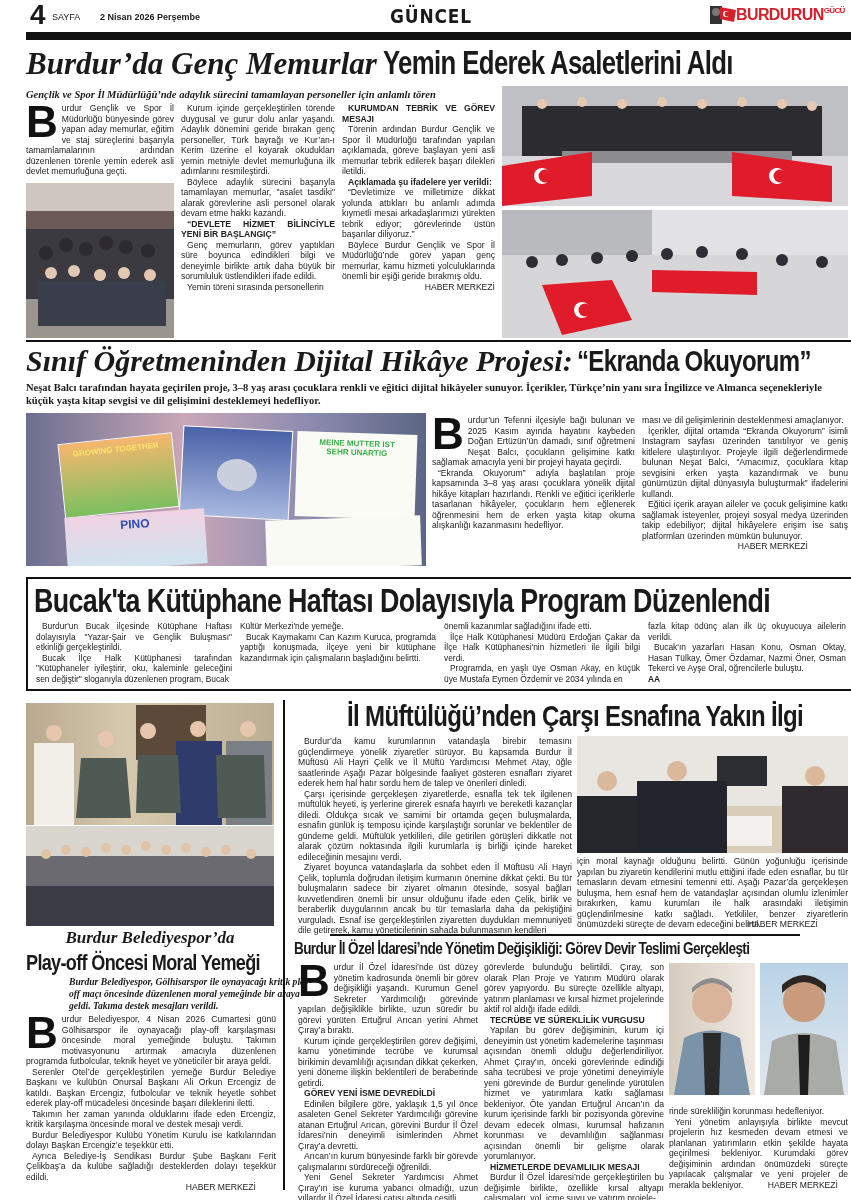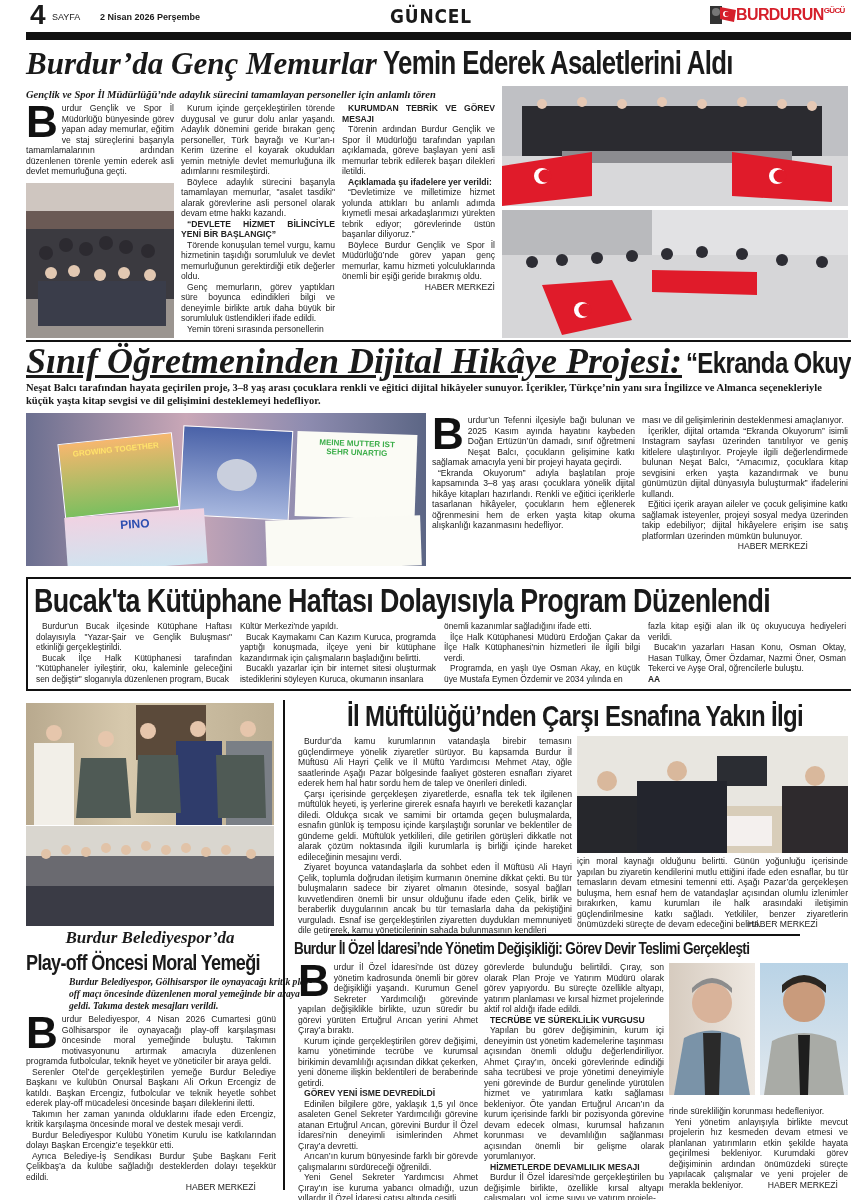--- a/index.html
+++ b/index.html
@@ -77,29 +77,28 @@
         <circle cx="124" cy="92" r="6"></circle>
     </g>
     <rect x="12" y="98" width="128" height="45" fill="#3a3d4a"></rect>
   </svg>
 </div>
 
 <div class="abs body-text" style="left:181px; top:103px; width:154px;">
   <p>Kurum içinde gerçekleştirilen törende duygusal ve gurur dolu anlar yaşandı. Adaylık dönemini geride bırakan genç personeller, Türk bayrağı ve Kur’an-ı Kerim üzerine el koyarak okudukları yemin metniyle devlet memurluğuna ilk adımlarını resmileştirdi.</p>
   <p>Böylece adaylık sürecini başarıyla tamamlayan memurlar, "asalet tasdiki" alarak görevlerine asli personel olarak devam etme hakkı kazandı.</p>
   <p class="sub">“DEVLETE HİZMET BİLİNCİYLE YENİ BİR BAŞLANGIÇ”</p>
-  <p>Törende konuşulan temel vurgu, kamu hizmetinin taşıdığı sorumluluk ve devlet memurluğunun gerektirdiği etik değerler oldu.</p>
   <p>Genç memurların, görev yaptıkları süre boyunca edindikleri bilgi ve deneyimle birlikte artık daha büyük bir sorumluluk üstlendikleri ifade edildi.</p>
   <p>Yemin töreni sırasında personellerin</p>
 </div>
 <div class="abs body-text" style="left:342px; top:103px; width:153px;">
   <p class="sub">KURUMDAN TEBRİK VE GÖREV MESAJI</p>
   <p>Törenin ardından Burdur Gençlik ve Spor İl Müdürlüğü tarafından yapılan açıklamada, göreve başlayan yeni asli memurlar tebrik edilerek başarı dilekleri iletildi.</p>
   <p class="sub">Açıklamada şu ifadelere yer verildi:</p>
-  <p>“Devletimize ve milletimize hizmet yolunda attıkları bu anlamlı adımda kıymetli mesai arkadaşlarımızı yürekten tebrik ediyor; görevlerinde üstün başarılar diliyoruz.”</p>
+  <p>“Devletimize ve milletimize dikkat yolunda attıkları bu anlamlı adımda kıymetli mesai arkadaşlarımızı yürekten tebrik ediyor; görevlerinde üstün başarılar diliyoruz.”</p>
   <p>Böylece Burdur Gençlik ve Spor İl Müdürlüğü’nde görev yapan genç memurlar, kamu hizmeti yolculuklarında önemli bir eşiği geride bırakmış oldu.</p>
   <span class="sig">HABER MERKEZİ</span>
 </div>
 
 <div class="abs photo" style="left:502px; top:86px; width:346px; height:120px; background:#d8d8da;">
   <svg width="346" height="120">
     <rect x="0" y="0" width="346" height="70" fill="#bfc0c4"></rect>
     <g fill="#2b2b30">
       <rect x="20" y="20" width="300" height="50"></rect>
     </g>
@@ -140,21 +139,21 @@
     <path d="M40 75 L110 70 L130 110 L60 125 Z" fill="#e01b2a"></path>
     <path d="M150 60 L255 62 L255 85 L150 82 Z" fill="#e01b2a"></path>
     <circle cx="80" cy="100" r="8" fill="#fff"></circle>
       <circle cx="83" cy="100" r="6.5" fill="#e01b2a"></circle>
   </svg>
 </div>
 
 <div class="abs rule" style="left:26px; top:340px; width:825px; height:2px;"></div>
 
 <div class="abs" style="left:26px; top:343px; width:825px; height:36px; white-space:nowrap;">
-  <span class="serif-it" style="font-size:36px; font-weight:bold; line-height:36px;text-decoration:underline;">Sınıf Öğretmeninden Dijital Hikâye Projesi:</span>
+  <span class="serif-it" style="font-size:30px; font-weight:bold; line-height:36px;">Sınıf Öğretmeninden Dijital Hikâye Projesi:</span>
   <span class="cond" style="font-size:30px; line-height:34px; transform:scaleX(0.8);">“Ekranda Okuyorum”</span>
 </div>
 <div class="abs" style="left:26px; top:381px; width:825px; font-family:'Liberation Serif', serif; font-weight:bold; font-size:10.5px; line-height:13px;">Neşat Balcı tarafından hayata geçirilen proje, 3–8 yaş arası çocuklara renkli ve eğitici dijital hikâyeler sunuyor. İçerikler, Türkçe’nin yanı sıra İngilizce ve Almanca seçenekleriyle küçük yaşta kitap sevgisi ve dil gelişimini desteklemeyi hedefliyor.</div>
 
 <div class="abs photo" style="left:26px; top:413px; width:400px; height:153px; background:linear-gradient(90deg,#6b6f90,#c9a7b7 40%,#8e8cb0 70%,#5c6685);">
   <div style="position:absolute;left:35px;top:25px;width:115px;height:75px;background:linear-gradient(#f6b76e,#7bbf5f);transform:rotate(-6deg);border:1px solid #fff;">
     <span style="display:block;font-size:8px;font-weight:bold;color:#ffe26b;text-align:center;padding-top:6px;">GROWING TOGETHER</span>
   </div>
   <div style="position:absolute;left:155px;top:15px;width:110px;height:90px;background:linear-gradient(#4a62a8,#a8b8df);transform:rotate(3deg);border:1px solid #fff;">
     <div style="position:absolute;left:35px;top:30px;width:40px;height:32px;border-radius:50%;background:#c9cfdd;"></div>
@@ -182,31 +181,30 @@
 
 <div class="abs" style="left:26px; top:577px; width:825px; height:114px; border:2px solid #111; border-right:none;"></div>
 <div class="abs" style="left:34px; top:581px; width:815px; height:38px; white-space:nowrap; overflow:visible;">
   <span class="cond" style="font-size:34px; line-height:38px; transform:scaleX(0.79);">Bucak'ta Kütüphane Haftası Dolayısıyla Program Düzenlendi</span>
 </div>
 <div class="abs body-text" style="left:36px; top:621px; width:196px; font-size:8.4px;">
   <p>Burdur'un Bucak ilçesinde Kütüphane Haftası dolayısıyla "Yazar-Şair ve Gençlik Buluşması" etkinliği gerçekleştirildi.</p>
   <p>Bucak İlçe Halk Kütüphanesi tarafından "Kütüphaneler iyileştirir, oku, kaleminle geleceğini sen değiştir" sloganıyla düzenlenen program, Bucak</p>
 </div>
 <div class="abs body-text" style="left:240px; top:621px; width:196px; font-size:8.4px;">
-  <p style="text-indent:0">Kültür Merkezi'nde yapıldı.</p>
+  <p style="text-indent:0">Kültür Merkezi'nde yemeğe.</p>
   <p>Bucak Kaymakamı Can Kazım Kuruca, programda yaptığı konuşmada, ilçeye yeni bir kütüphane kazandırmak için çalışmaların başladığını belirtti.</p>
-  <p>Bucaklı yazarlar için bir internet sitesi oluşturmak istediklerini söyleyen Kuruca, okumanın insanlara</p>
 </div>
 <div class="abs body-text" style="left:444px; top:621px; width:196px; font-size:8.4px;">
   <p style="text-indent:0">önemli kazanımlar sağladığını ifade etti.</p>
   <p>İlçe Halk Kütüphanesi Müdürü Erdoğan Çakar da İlçe Halk Kütüphanesi'nin hizmetleri ile ilgili bilgi verdi.</p>
   <p>Programda, en yaşlı üye Osman Akay, en küçük üye Mustafa Eymen Özdemir ve 2034 yılında en</p>
 </div>
 <div class="abs body-text" style="left:648px; top:621px; width:198px; font-size:8.4px;">
-  <p style="text-indent:0">fazla kitap eşiği alan ilk üç okuyucuya hediyeleri verildi.</p>
+  <p style="text-indent:0">fazla kitap ödünç alan ilk üç okuyucuya ailelerin verildi.</p>
   <p>Bucak'ın yazarları Hasan Konu, Osman Oktay, Hasan Tülkay, Ömer Özdamar, Nazmi Öner, Osman Tekerci ve Ayşe Oral, öğrencilerle buluştu.</p>
   <span style="font-weight:bold">AA</span>
 </div>
 
 <div class="abs photo" style="left:26px; top:703px; width:248px; height:122px; background:linear-gradient(90deg,#b8a98e,#d7c9ad 40%,#bcae92);">
   <svg width="248" height="122">
     <rect x="110" y="2" width="70" height="55" fill="#5b4a3a"></rect>
     <g fill="#e6c6ac">
         <circle cx="28" cy="30" r="8"></circle>
         <circle cx="80" cy="36" r="8"></circle>

